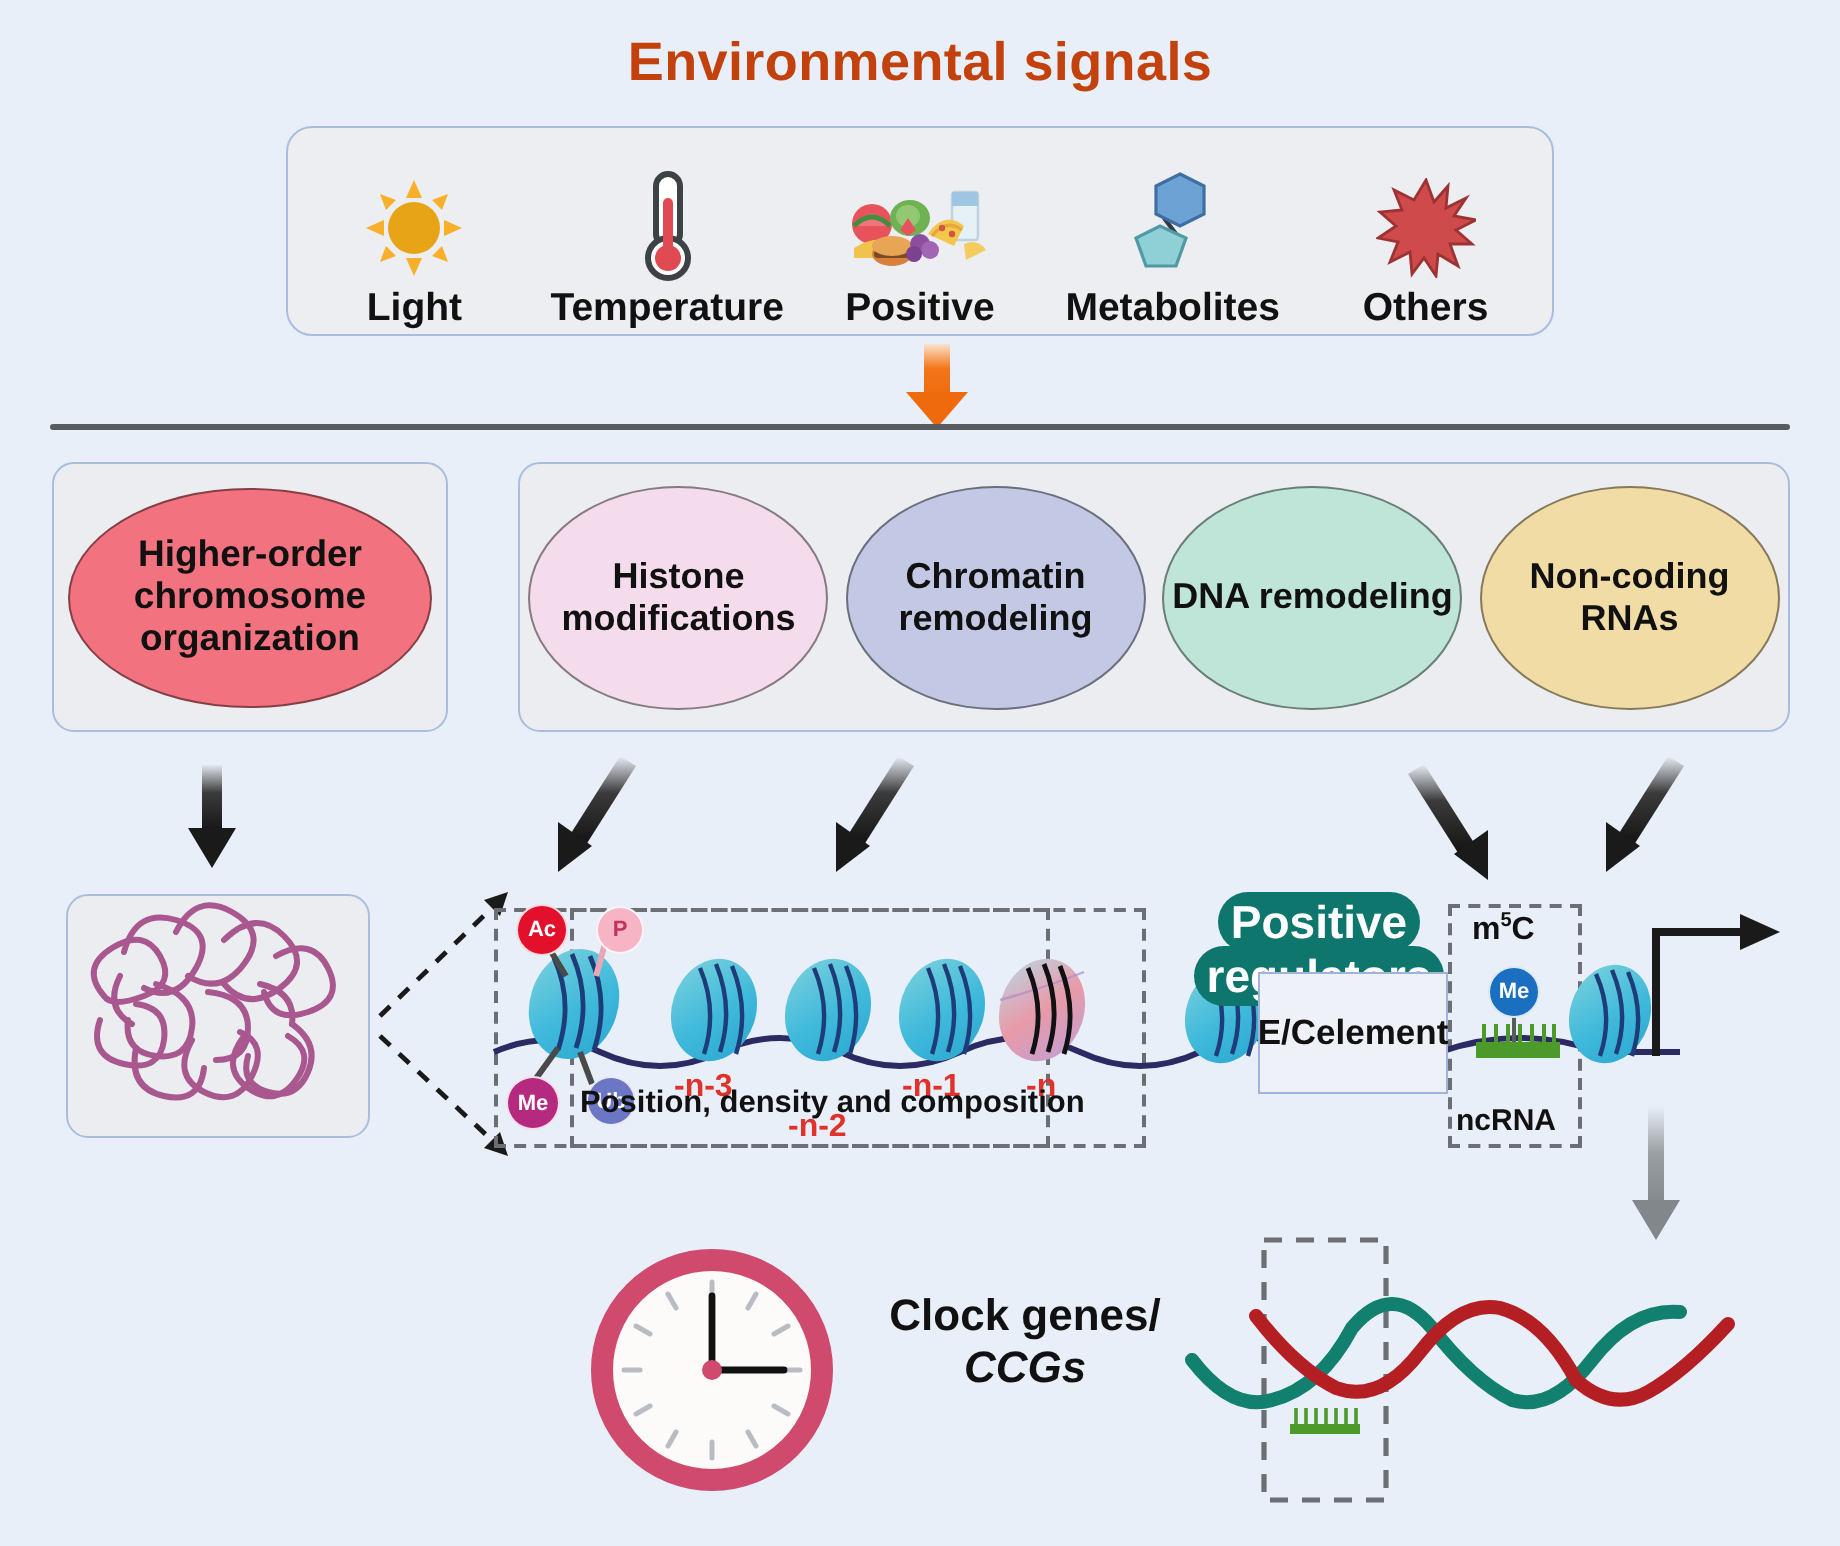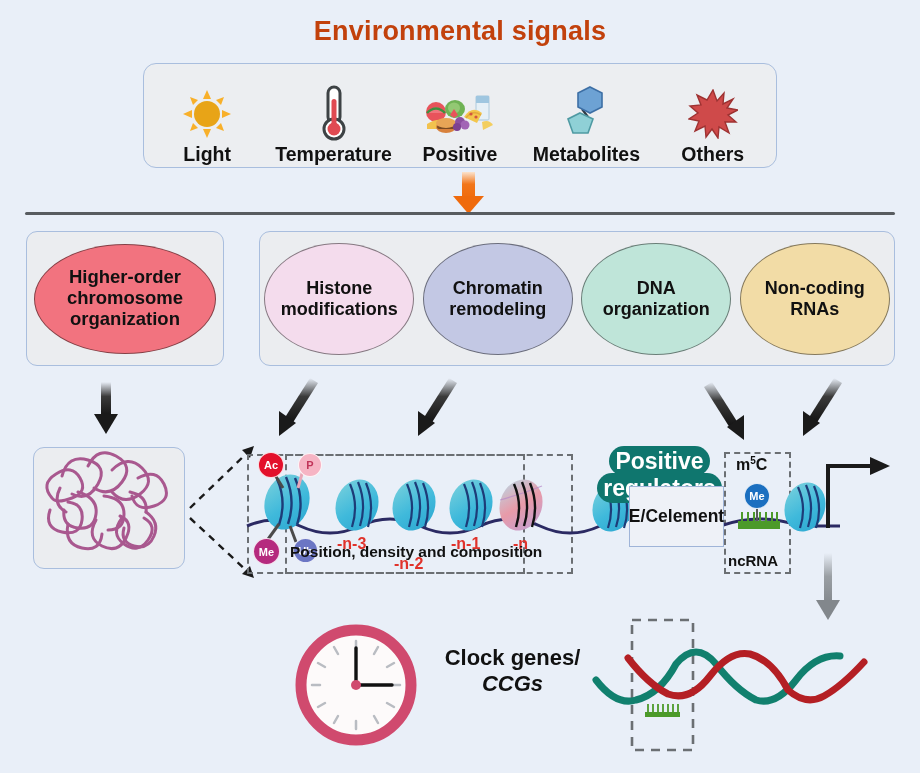--- a/index.html
+++ b/index.html
@@ -236,21 +236,21 @@
 
   <div class="divider"></div>
 
   <div class="mech-left">
     <div class="ellipse el-big">Higher-order chromosome organization</div>
   </div>
 
   <div class="mech-right">
     <div class="ellipse el-sm" style="background:#f4dced">Histone modifications</div>
     <div class="ellipse el-sm" style="background:#c3c8e4">Chromatin remodeling</div>
-    <div class="ellipse el-sm" style="background:#bfe5d9">DNA organization</div>
+    <div class="ellipse el-sm" style="background:#bfe5d9">DNA remodeling</div>
     <div class="ellipse el-sm" style="background:#f2dca6">Non-coding RNAs</div>
   </div>
 
   <svg class="layer">
 
     <g>
       <rect x="101" y="382" width="10" height="36" fill="url(#blackg)"></rect>
       <polygon points="94,414 118,414 106,434" fill="#1a1a1a"></polygon>
     </g>
 

